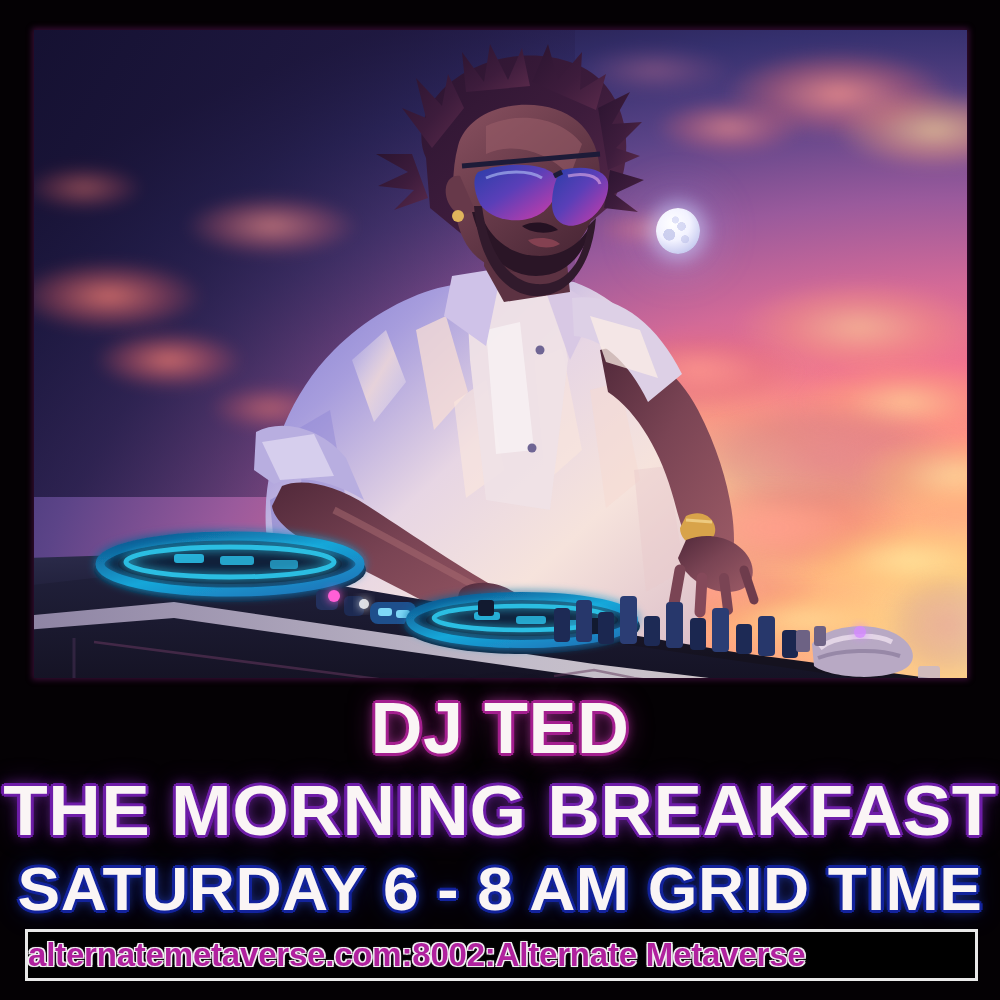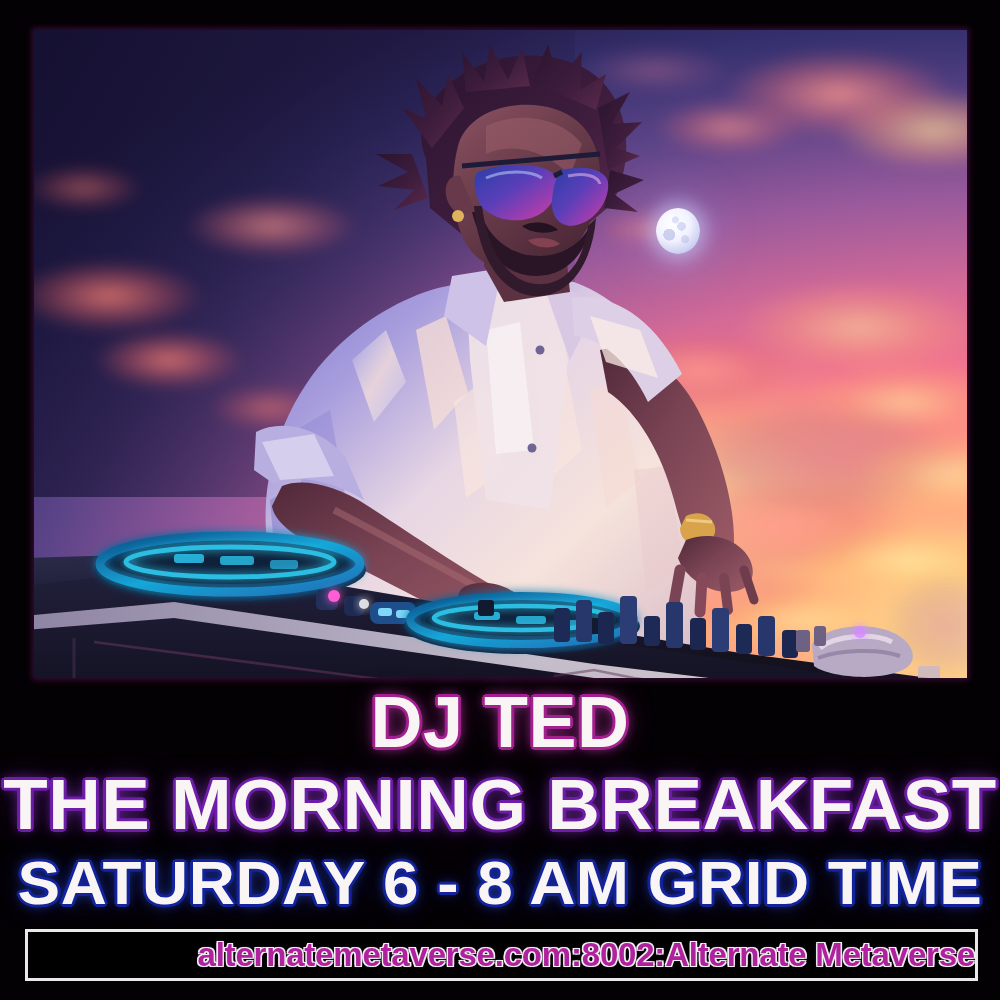--- a/index.html
+++ b/index.html
@@ -65,21 +65,21 @@
 
   
   .text-block{position:absolute;left:0;top:678px;width:1000px;}
 
   .line{
     text-align:center;font-weight:bold;color:#faf5f5;
     letter-spacing:.5px;white-space:nowrap;line-height:1;
     font-family:"Liberation Sans", sans-serif;
   }
   .l1{
-    font-size:72px;margin-top:8px;
+    font-size:72px;margin-top:14px;
     text-shadow:
       -2px -2px 0 #a41f8f, 2px -2px 0 #a41f8f, -2px 2px 0 #a41f8f, 2px 2px 0 #a41f8f,
       -3px 0 0 #a41f8f, 3px 0 0 #a41f8f, 0 -3px 0 #a41f8f, 0 3px 0 #a41f8f,
       0 0 12px rgba(200,60,180,.85), 0 0 26px rgba(190,50,170,.5);
   }
   .l2{
     font-size:70px;margin-top:12px;
     transform:scaleX(1.04);
     text-shadow:
       -2px -2px 0 #6e1da8, 2px -2px 0 #6e1da8, -2px 2px 0 #6e1da8, 2px 2px 0 #6e1da8,
@@ -92,21 +92,21 @@
     text-shadow:
       -2px -2px 0 #13239c, 2px -2px 0 #13239c, -2px 2px 0 #13239c, 2px 2px 0 #13239c,
       -3px 0 0 #13239c, 3px 0 0 #13239c, 0 -3px 0 #13239c, 0 3px 0 #13239c,
       0 0 12px rgba(40,70,210,.8), 0 0 26px rgba(30,55,190,.45);
   }
 
   
   .url-bar{
     position:absolute;left:25px;top:929px;width:953px;height:52px;
     background:#000;border:3px solid #e9e9e9;
-    display:flex;align-items:center;justify-content:flex-end;box-sizing:border-box;
+    display:flex;align-items:center;justify-content:flex-start;box-sizing:border-box;
   }
   .url-text{
     font-size:33px;font-weight:bold;color:#b0219e;white-space:nowrap;
     letter-spacing:-.2px;
     font-family:"Liberation Sans", sans-serif;
     text-shadow:
       -1.4px -1.4px 0 #f2eef2, 1.4px -1.4px 0 #f2eef2,
       -1.4px 1.4px 0 #f2eef2, 1.4px 1.4px 0 #f2eef2,
       0 0 3px rgba(255,255,255,.55);
   }

